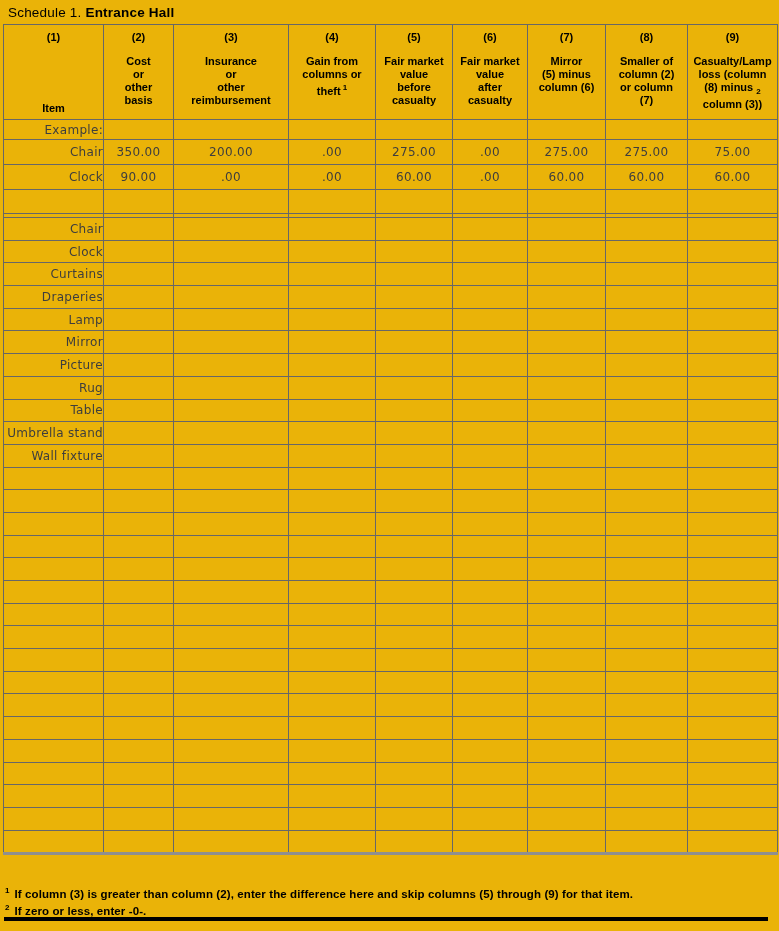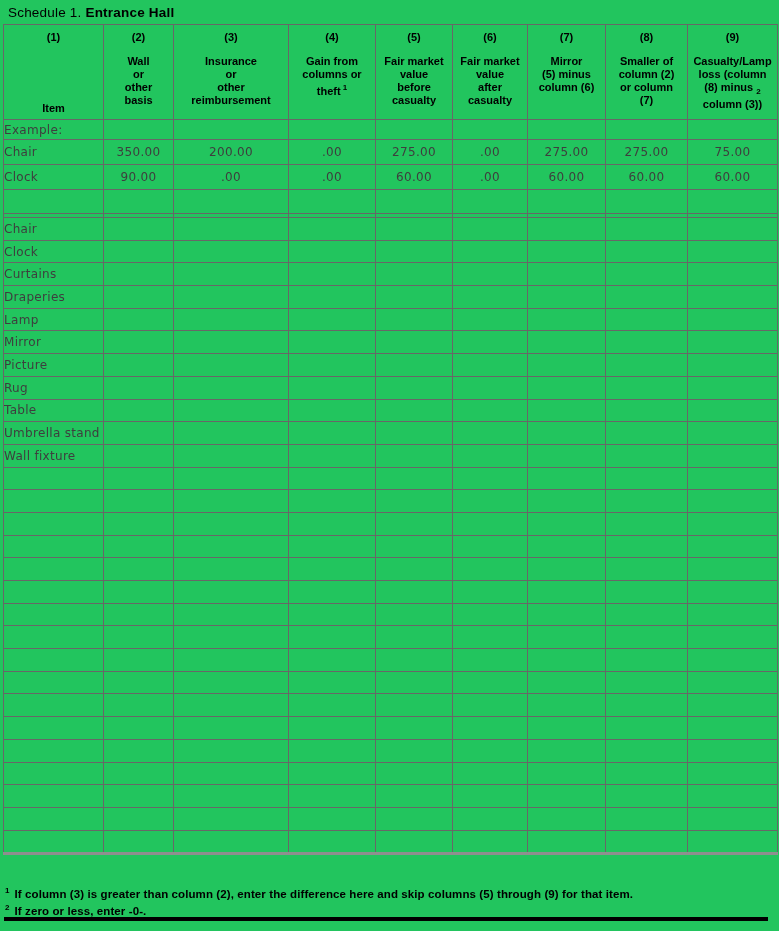--- a/index.html
+++ b/index.html
@@ -1,19 +1,19 @@
 <!DOCTYPE html>
 <html><head>
 <meta charset="utf-8">
 <style>
   html,body{margin:0;padding:0;background:#fff;}
   .page{
     position:relative;
     width:779px;height:931px;
-    background:#22c55e;
+    background:#eab308;
     font-family:"Liberation Sans",sans-serif;
     color:#000;
     overflow:hidden;
   }
   .title{
     position:absolute;top:5px;left:8px;
     font-size:13.5px;letter-spacing:0.2px;
     white-space:nowrap;
   }
   .title .bold{font-weight:bold;}
@@ -54,21 +54,21 @@
     font-family:"DejaVu Sans",sans-serif;
     color:#3e3e3e;
     font-size:12px;
     letter-spacing:0.3px;
   }
   tr.r-exlabel td{height:19px;}
   tr.r-ex td{height:24px;}
   tr.r-exempty td{height:23px;}
   tr.r-sep td{height:3px;}
   tr.r-item td,tr.r-blank td{height:21.7px;}
-  td.item-cell{text-align:left;padding-left:6px;vertical-align:middle;}
+  td.item-cell{text-align:right;padding-left:6px;vertical-align:middle;}
   td.value-cell{text-align:center;vertical-align:middle;}
 
   .footnotes{
     position:absolute;left:5px;top:884px;
     font-size:11.5px;font-weight:bold;line-height:13px;
     letter-spacing:0.1px;
   }
   .fmark{font-size:8px;margin-right:5px;}
   .bottom-rule{
     position:absolute;left:4px;top:917px;
@@ -104,21 +104,21 @@
               <div class="hnum">(1)</div>
               <div class="hlines">
                 <div>Item</div>
               </div>
             </div>
           </th>
           <th class="hc">
             <div class="hwrap">
               <div class="hnum">(2)</div>
               <div class="hlines">
-                <div>Wall</div>
+                <div>Cost</div>
                 <div>or</div>
                 <div>other</div>
                 <div>basis</div>
               </div>
             </div>
           </th>
           <th class="hc">
             <div class="hwrap">
               <div class="hnum">(3)</div>
               <div class="hlines">

